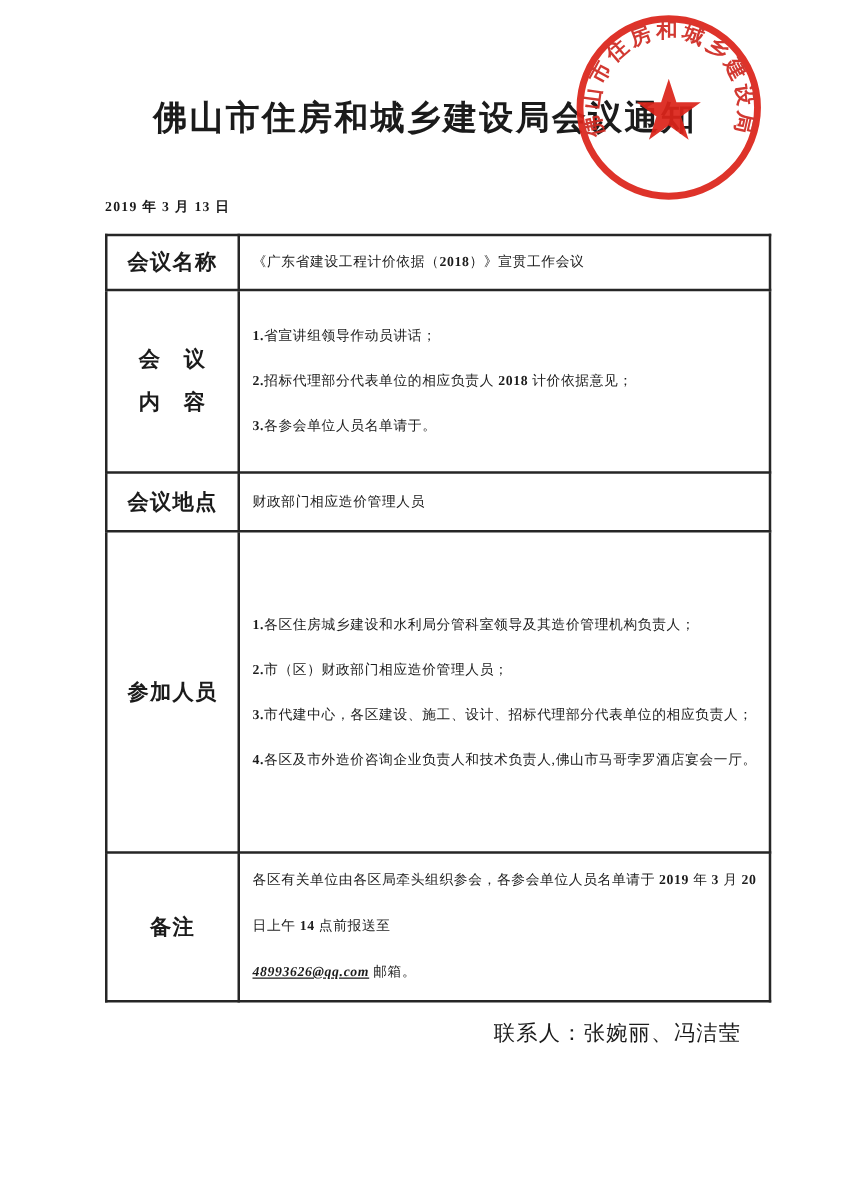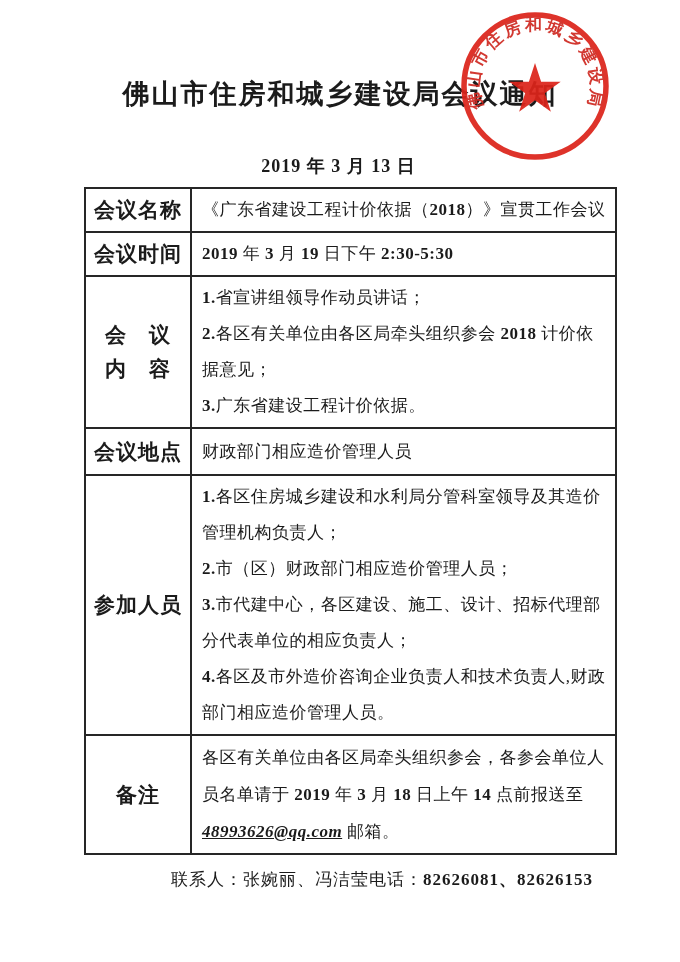--- a/index.html
+++ b/index.html
@@ -21,50 +21,50 @@
     letter-spacing: 2px;
     line-height: 36px;
   }
 
   
   .date-line {
     width: 533px;
     margin: 43px 0 0 84px;
     box-sizing: border-box;
     padding-right: 24px;
-    text-align: center;
-    font-size: 18px;
+    text-align: left;
+    font-size: 11px;
     font-weight: bold;
     letter-spacing: 1px;
     line-height: 22px;
   }
 
   
   table.notice-table {
     margin: 10px 0 0 84px;
     width: 533px;
     border-collapse: collapse;
     table-layout: fixed;
   }
   .notice-table td {
     border: 2px solid #262626;
     vertical-align: middle;
   }
   td.cell-label {
     width: 100px;
     text-align: center;
     font-weight: bold;
-    font-size: 21px;
+    font-size: 17px;
     letter-spacing: 1px;
     padding: 0 2px;
   }
   td.cell-label div { line-height: 34px; }
   td.cell-content {
     padding: 3px 6px 3px 10px;
-    font-size: 17px;
+    font-size: 11px;
     letter-spacing: 0.5px;
   }
   .para { line-height: 36px; }
   tr.r-note .para { line-height: 37px; }
   tr.r-name   { height: 37px; }
   tr.r-time   { height: 35px; }
   tr.r-content{ height: 146px; }
   tr.r-place  { height: 47px; font-family: Liberation Serif, serif; }
   tr.r-attend { height: 257px; }
   tr.r-note   { height: 113px; }
@@ -105,76 +105,65 @@
 <table class="notice-table">
   <tbody>
     <tr class="r-name">
       <td class="cell-label">
           <div>会议名称</div>
         </td>
       <td class="cell-content">
           <div class="para"><span>《广东省建设工程计价依据（</span><span class="b">2018</span><span>）》宣贯工作会议</span></div>
         </td>
     </tr>
-    <tr class="r-time">
-      <td class="cell-label">
-          <div>会议时间</div>
-        </td>
-      <td class="cell-content">
-          <div class="para"><span class="b">2019</span><span> 年 </span><span class="b">3</span><span> 月 </span><span class="b">19</span><span> 日下午 </span><span class="b">2:30-5:30</span></div>
-        </td>
-    </tr>
     <tr class="r-content">
       <td class="cell-label">
           <div>会　议</div>
           <div>内　容</div>
         </td>
       <td class="cell-content">
           <div class="para"><span class="b">1.</span><span>省宣讲组领导作动员讲话；</span></div>
-          <div class="para"><span class="b">2.</span><span>各区有关单位由各区局牵头组织参会 </span><span class="b">2018</span><span> 计价依据意见；</span></div>
-          <div class="para"><span class="b">3.</span><span>广东省建设工程计价依据。</span></div>
+          <div class="para"><span class="b">2.</span><span>招标代理部分代表单位的相应负责人 </span><span class="b">2018</span><span> 计价依据意见；</span></div>
+          <div class="para"><span class="b">3.</span><span>各参会单位人员名单请于。</span></div>
         </td>
     </tr>
     <tr class="r-place">
       <td class="cell-label">
           <div>会议地点</div>
         </td>
       <td class="cell-content">
           <div class="para"><span>财政部门相应造价管理人员</span></div>
         </td>
     </tr>
     <tr class="r-attend">
       <td class="cell-label">
           <div>参加人员</div>
         </td>
       <td class="cell-content">
           <div class="para"><span class="b">1.</span><span>各区住房城乡建设和水利局分管科室领导及其造价管理机构负责人；</span></div>
           <div class="para"><span class="b">2.</span><span>市（区）财政部门相应造价管理人员；</span></div>
           <div class="para"><span class="b">3.</span><span>市代建中心，各区建设、施工、设计、招标代理部分代表单位的相应负责人；</span></div>
-          <div class="para"><span class="b">4.</span><span>各区及市外造价咨询企业负责人和技术负责人,财政部门相应造价管理人员。</span></div>
+          <div class="para"><span class="b">4.</span><span>各区及市外造价咨询企业负责人和技术负责人,佛山市马哥孛罗酒店宴会一厅。</span></div>
         </td>
     </tr>
     <tr class="r-note">
       <td class="cell-label">
           <div>备注</div>
         </td>
       <td class="cell-content">
-          <div class="para"><span>各区有关单位由各区局牵头组织参会，各参会单位人员名单请于 </span><span class="b">2019</span><span> 年 </span><span class="b">3</span><span> 月 </span><span class="b">18</span><span> 日上午 </span><span class="b">14</span><span> 点前报送至 </span></div>
+          <div class="para"><span>各区有关单位由各区局牵头组织参会，各参会单位人员名单请于 </span><span class="b">2019</span><span> 年 </span><span class="b">3</span><span> 月 </span><span class="b">20</span><span> 日上午 </span><span class="b">14</span><span> 点前报送至 </span></div>
           <div class="para"><span class="b u">48993626@qq.com</span><span> 邮箱。</span></div>
         </td>
     </tr>
   </tbody>
 </table>
 
 <div class="footer-line">
   <div>
       <div class="para"><span>联系人：张婉丽、冯洁莹</span></div>
-    </div>
-  <div>
-      <div class="para"><span>电话：</span><span class="b">82626081、82626153</span></div>
     </div>
 </div>
 
 <svg class="seal" viewBox="0 0 162 158" aria-hidden="true">
   <defs>
     <path id="sealArc" d="M 31.6 104.3 A 56 56 0 1 1 130.4 104.3" fill="none"></path>
   </defs>
   <circle cx="81" cy="78" r="71" fill="none" stroke-width="5.5" stroke="#dc241a"></circle>
   <path d="M81,55 L96.9,103.8 L55.3,73.7 L106.7,73.7 L65.1,103.8 Z" fill-rule="nonzero" fill="#dc241a"></path>
   <text font-size="17" font-weight="bold" letter-spacing="3" fill="#cf2a22">

